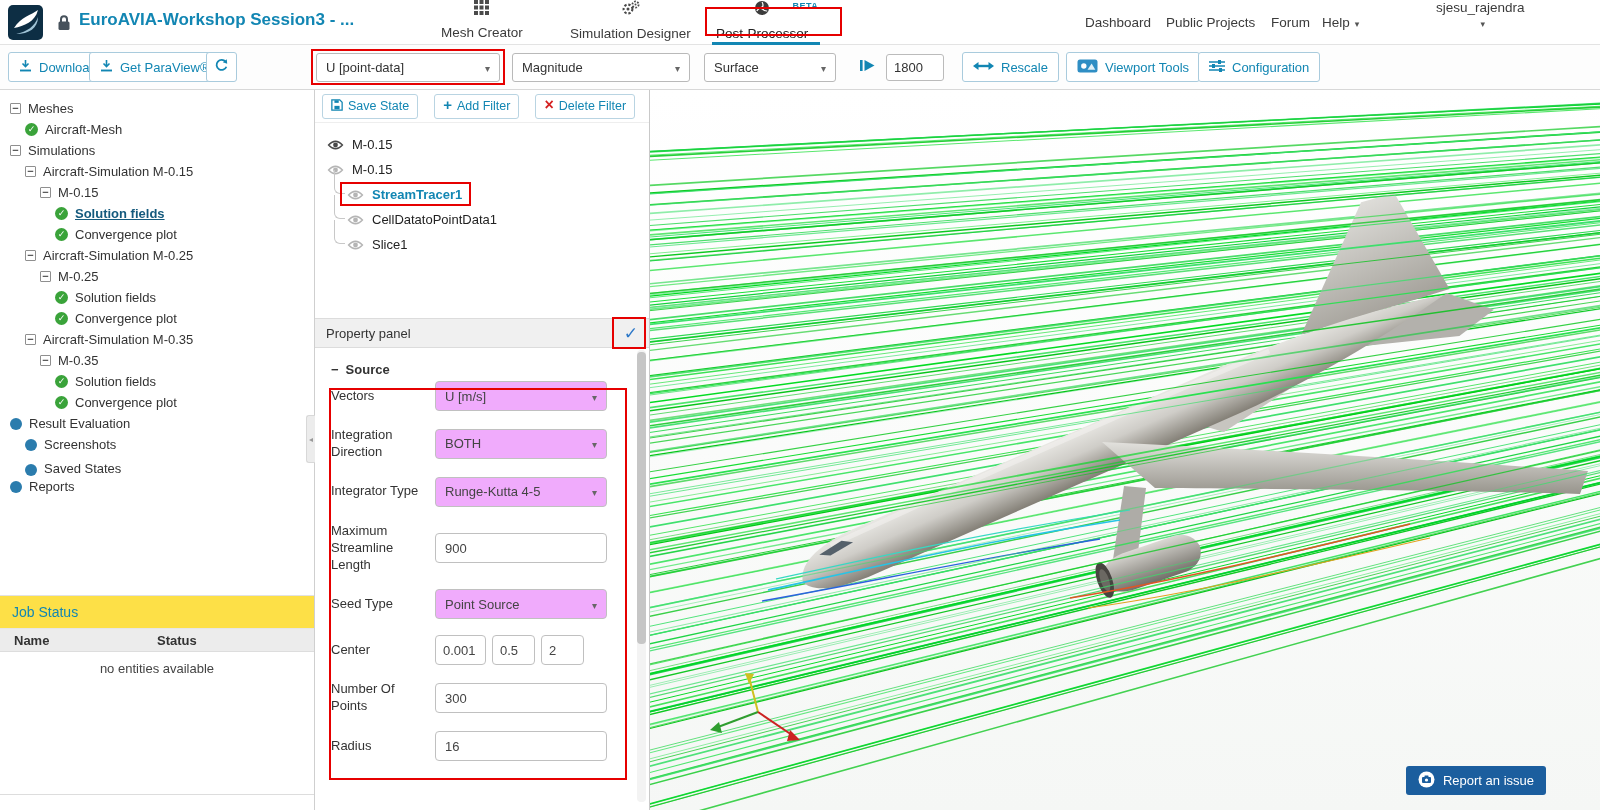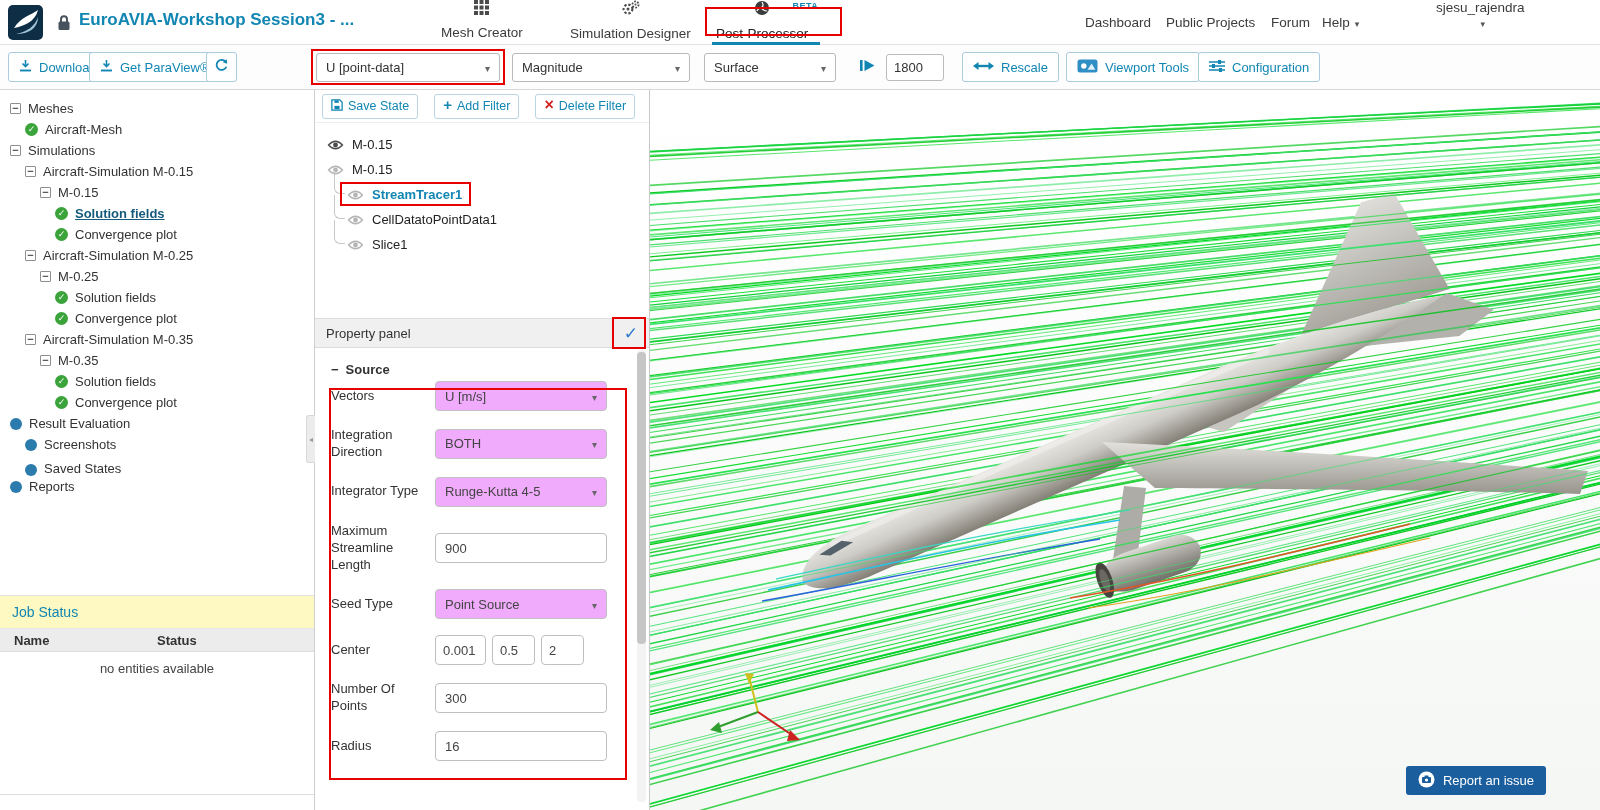--- a/index.html
+++ b/index.html
@@ -44,21 +44,21 @@
   .ic-check { flex:none; width:13px; height:13px; border-radius:50%; background:#3aa33a; color:#fff;
     font-size:9px; line-height:13px; text-align:center; font-weight:bold; }
   .ic-dot { flex:none; width:12px; height:12px; border-radius:50%; background:#2b7cad; }
   .tree-label.sel { color:#155a7d; font-weight:bold; text-decoration:underline; }
   #sidebar-collapse { position:absolute; left:306px; top:325px; width:9px; height:48px; background:#ececec;
     border:1px solid #d8d8d8; border-right:none; border-radius:3px 0 0 3px; color:#999; font-size:8px;
     display:flex; align-items:center; justify-content:center; cursor:pointer; }
 
   #job-status { position:absolute; left:0; top:505px; width:314px; height:200px; border-top:1px solid #e2e2e2;
     border-bottom:1px solid #ddd; background:#fff; }
-  #job-status-title { height:33px; background:#fef9c3; border-bottom:1px solid #e6e6e6; color:#1286b3;
+  #job-status-title { height:33px; background:#fde047; border-bottom:1px solid #e6e6e6; color:#1286b3;
     font-size:14px; display:flex; align-items:center; padding:0 12px; }
   #job-status-head { position:relative; height:23px; background:#ececec; border-bottom:1px solid #ddd; }
   #job-status-head span { position:absolute; top:4px; font-weight:bold; font-size:13px; color:#333; }
   #job-col-name { left:14px; }
   #job-col-status { left:140px;margin-left:17px; }
   #job-empty { text-align:center; padding-top:9px; font-size:13px; color:#444; }
 
   
   #filter-panel { position:absolute; left:315px; top:90px; width:335px; height:720px; background:#fff;
     border-right:1px solid #c9c9c9; }

